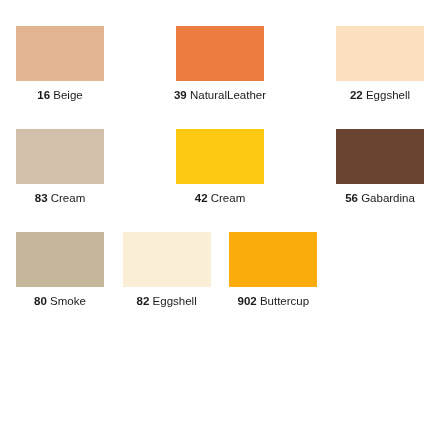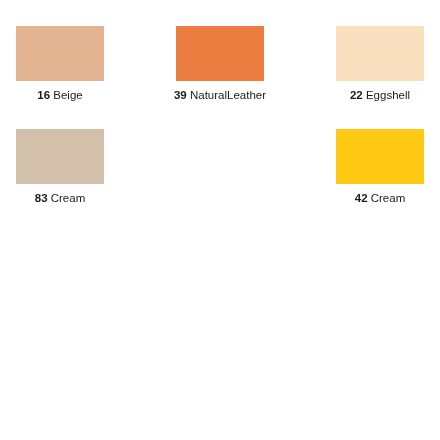--- a/index.html
+++ b/index.html
@@ -92,16 +92,47 @@
         <span class="name">Cream</span>
       </div>
     </div>
     <div class="swatch-cell">
       <div class="swatch-chip" style="background-color: rgb(253, 201, 19);"></div>
       <div class="swatch-label">
         <span class="code">42</span>
         <span class="name">Cream</span>
       </div>
     </div>
+    <div class="swatch-cell">
+      <div class="swatch-chip" style="background-color: rgb(107, 68, 49);"></div>
+      <div class="swatch-label">
+        <span class="code">56</span>
+        <span class="name">Gabardina</span>
+      </div>
+    </div>
   </div>
 
+  <div class="swatch-row">
+    <div class="swatch-cell">
+      <div class="swatch-chip" style="background-color: rgb(198, 183, 154);"></div>
+      <div class="swatch-label">
+        <span class="code">80</span>
+        <span class="name">Smoke</span>
+      </div>
+    </div>
+    <div class="swatch-cell">
+      <div class="swatch-chip" style="background-color: rgb(251, 238, 214);"></div>
+      <div class="swatch-label">
+        <span class="code">82</span>
+        <span class="name">Eggshell</span>
+      </div>
+    </div>
+    <div class="swatch-cell">
+      <div class="swatch-chip" style="background-color: rgb(249, 172, 11);"></div>
+      <div class="swatch-label">
+        <span class="code">902</span>
+        <span class="name">Buttercup</span>
+      </div>
+    </div>
+    <div class="swatch-cell"></div>
+  </div>
 
 </div>
 
 </body></html>

